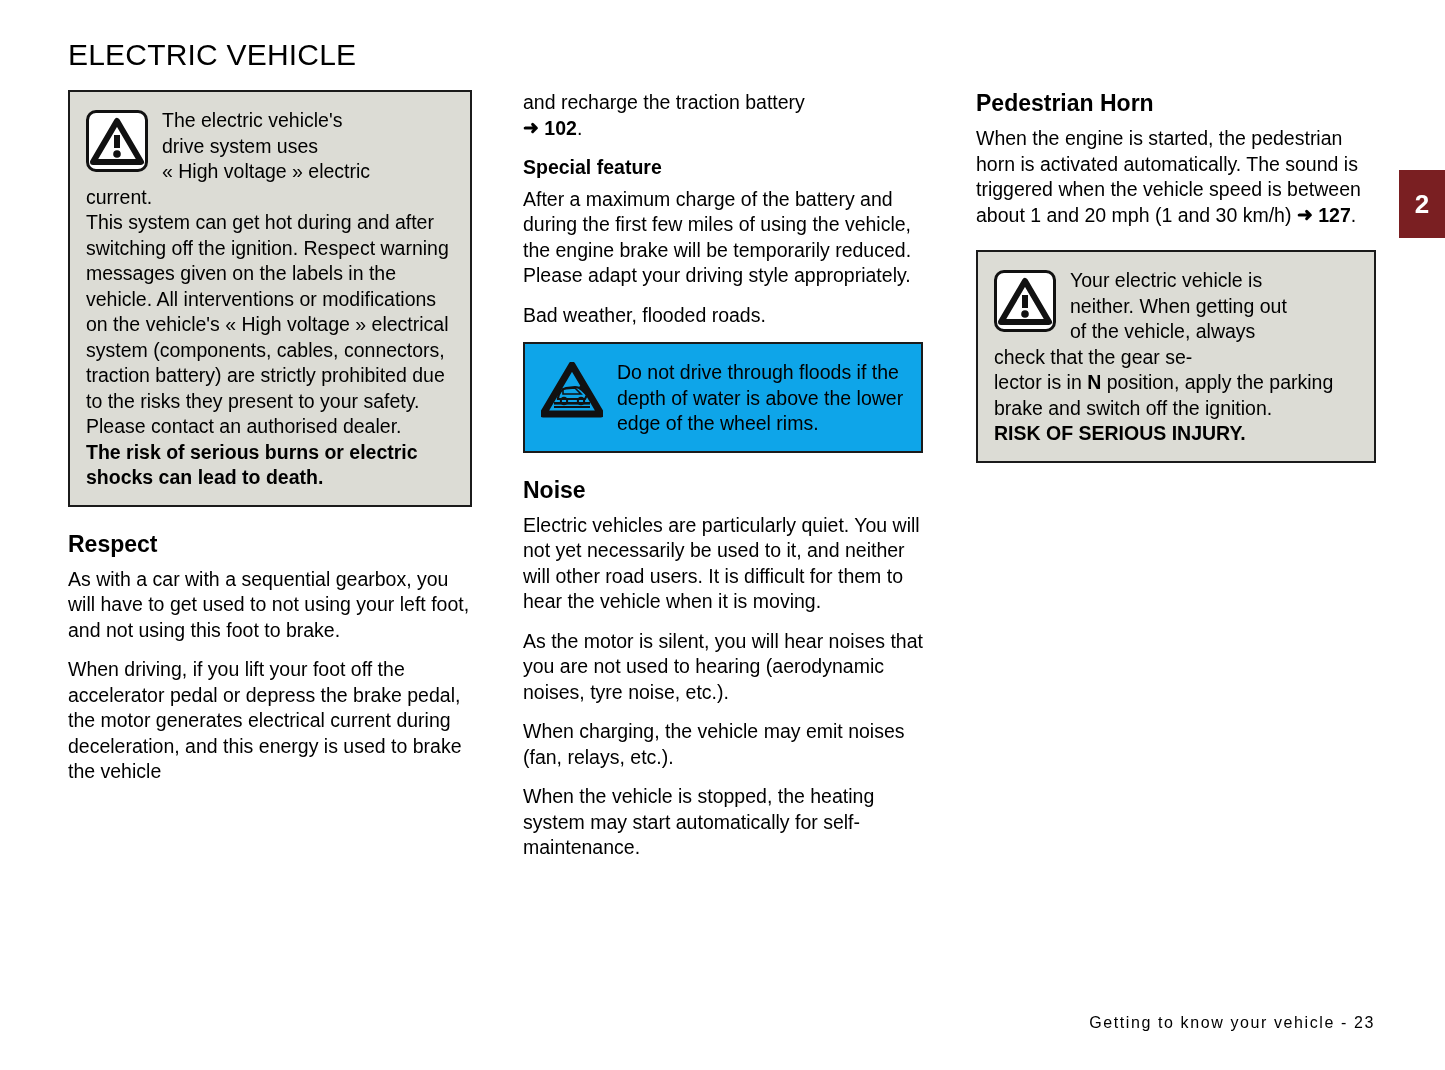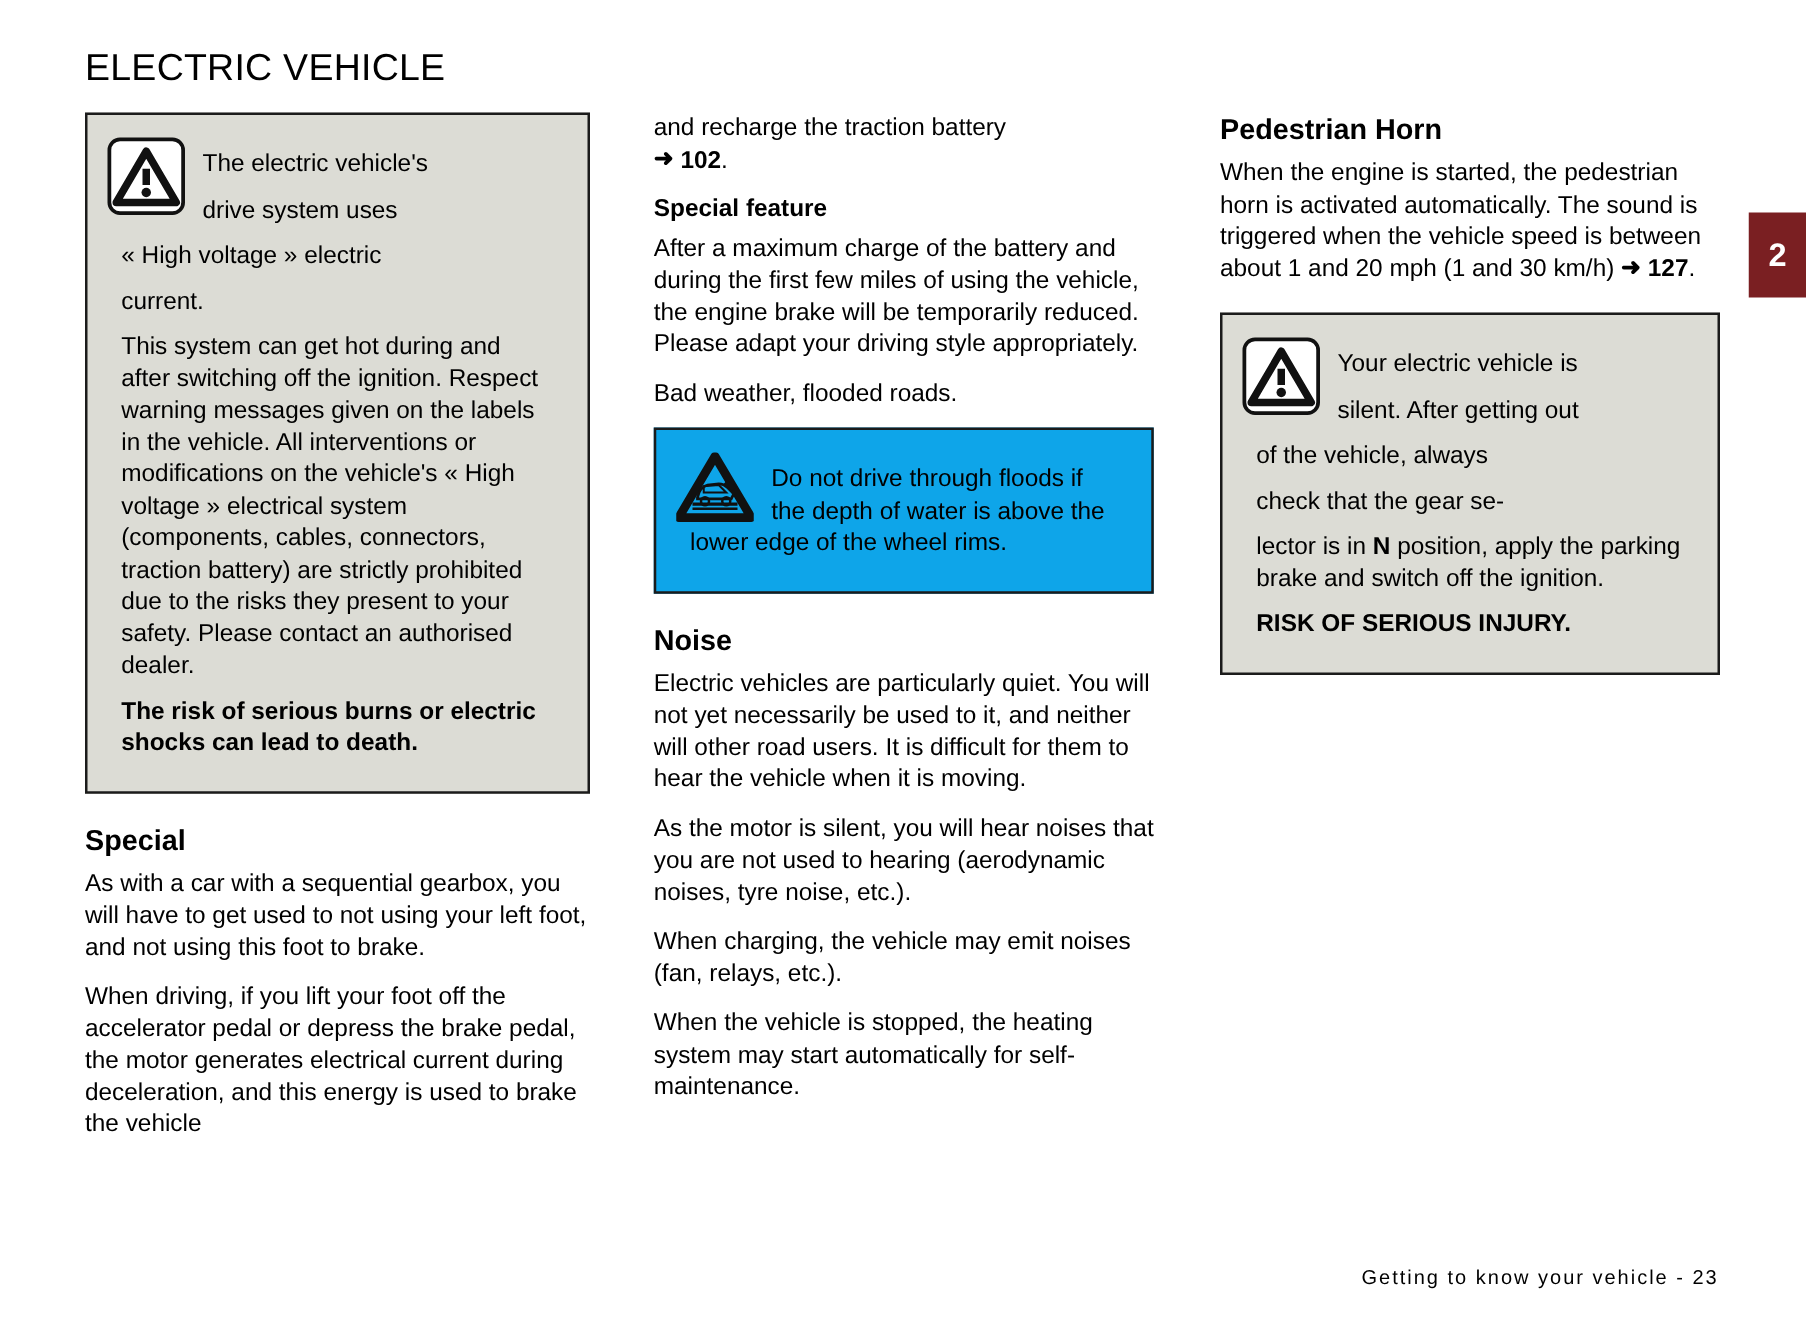--- a/index.html
+++ b/index.html
@@ -94,21 +94,21 @@
     box-sizing: border-box;
   }
   .warnbox.gray  { background: #dcdcd5; }
   .warnbox.white { background: #0ea5e9; }
 
   .warnbox .wb-inner {
     padding: 16px 16px 14px 16px;
     font-size: 19.5px;
     line-height: 25.5px;
   }
-  .warnbox .wb-inner p { margin: 11px; }
+  .warnbox .wb-inner p { margin: 0; }
 
   
   .wb-icon {
     float: left;
     margin: 2px 14px 2px 0;
   }
 
   
   .icon-attention {
     width: 62px;
@@ -158,21 +158,21 @@
       </span>
       <p>The electric vehicle's</p>
       <p>drive system uses</p>
       <p>« High voltage » electric</p>
       <p>current.</p>
       <p>This system can get hot during and after switching off the ignition. Respect warning messages given on the labels in the vehicle. All interventions or modifications on the vehicle's « High voltage » electrical system (components, cables, connectors, traction battery) are strictly prohibited due to the risks they present to your safety. Please contact an authorised dealer.</p>
       <p class="b">The risk of serious burns or electric shocks can lead to death.</p>
     </div>
   </div>
 
-  <h2 class="heading spaced">Special</h2>
+  <h2 class="heading spaced">Respect</h2>
   <p class="para">As with a car with a sequential gearbox, you will have to get used to not using your left foot, and not using this foot to brake.</p>
   <p class="para">When driving, if you lift your foot off the accelerator pedal or depress the brake pedal, the motor generates electrical current during deceleration, and this energy is used to brake the vehicle</p>
 </div>
 
 <div class="col col-mid">
 
   <p class="para tight"><span>and recharge the traction battery</span></p>
   <p class="para"><span class="xref-arrow">➜</span> <span class="xref-num">102</span><span>.</span></p>
 
   <h3 class="subheading">Special feature</h3>
@@ -218,21 +218,21 @@
       <span class="wb-icon">
         <span class="icon-attention">
           <svg width="56" height="56" viewBox="0 0 56 56" xmlns="http://www.w3.org/2000/svg">
             <path d="M28 8 L52 49 L4 49 Z" fill="none" stroke="#111111" stroke-width="6" stroke-linejoin="round"></path>
             <rect x="25" y="22" width="6" height="13" fill="#111111"></rect>
             <circle cx="28" cy="41" r="3.8" fill="#111111"></circle>
           </svg>
         </span>
       </span>
       <p>Your electric vehicle is</p>
-      <p>silent. After getting out</p>
+      <p>neither. When getting out</p>
       <p>of the vehicle, always</p>
       <p>check that the gear se-</p>
       <p><span>lector is in </span><span class="b">N</span><span> position, apply the parking brake and switch off the ignition.</span></p>
       <p class="b">RISK OF SERIOUS INJURY.</p>
     </div>
   </div>
 </div>
 
 <div class="footer">Getting to know your vehicle - 23</div>
 

